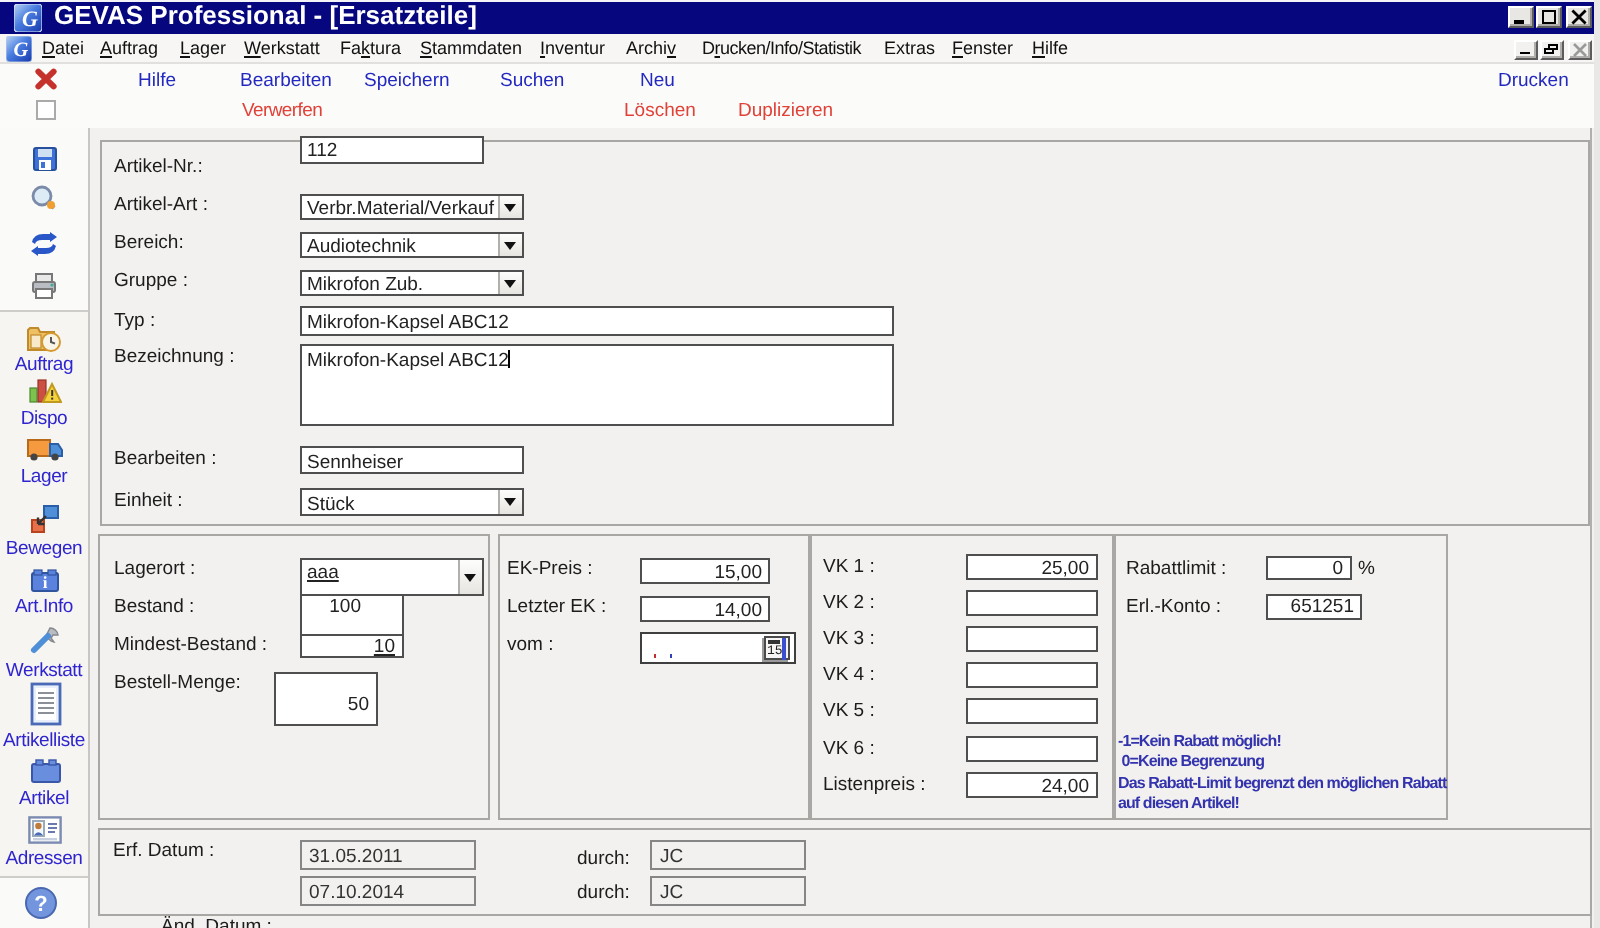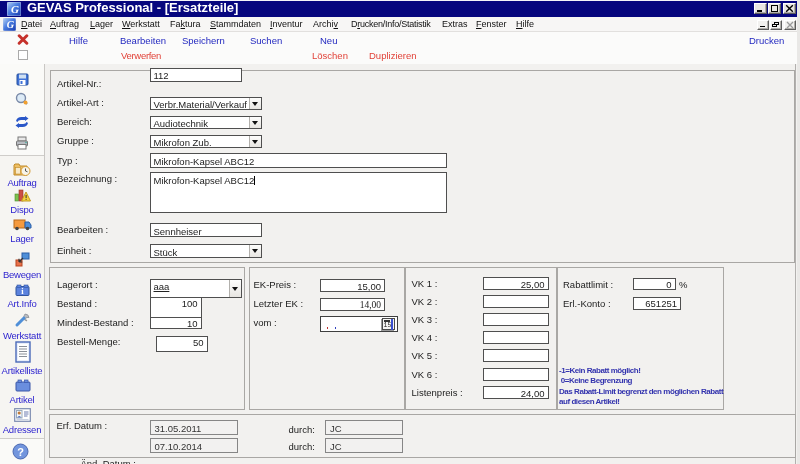--- a/index.html
+++ b/index.html
@@ -229,33 +229,33 @@
 <div class="lbl" style="left:57px;top:223.5px;">Bearbeiten :</div>
 <div class="inp" style="left:149.5px;top:222.5px;width:112px;height:14.5px;padding:2px 0 0 3px;">Sennheiser</div>
 
 <div class="lbl" style="left:57px;top:244.5px;">Einheit :</div>
 <div class="inp" style="left:149.5px;top:243.5px;width:112px;height:14.5px;padding:2px 0 0 3px;">Stück<span class="ddb"></span></div>
 
 <div class="lbl" style="left:57px;top:279px;">Lagerort :</div>
 <div class="inp" style="left:149.5px;top:278.5px;width:92px;height:13px;padding:1px 0 16px 3px;text-decoration:underline;">aaa<span class="ddb"></span></div>
 
 <div class="lbl" style="left:57px;top:297.5px;">Bestand :</div>
-<div class="inp num" style="left:150px;top:297px;width:51.5px;height:28px;padding:0 3px 0 0;line-height:12px;">100</div>
+<div class="inp num" style="left:150px;top:297px;width:51.5px;height:28px;padding:0 20px 0 0;line-height:12px;">100</div>
 
 <div class="lbl" style="left:57px;top:317px;">Mindest-Bestand :</div>
 <div class="inp num" style="left:150px;top:316.5px;width:51.5px;height:12.5px;padding:0 3px 0 0;line-height:12px;text-decoration:underline;">10</div>
 
 <div class="lbl" style="left:57px;top:336px;">Bestell-Menge:</div>
-<div class="inp num" style="left:156px;top:335.5px;width:51.5px;height:16px;padding:0 3px 0 0;line-height:12px;">50</div>
+<div class="inp num" style="left:137px;top:335.5px;width:51.5px;height:27px;padding:10px 3px 0 0;line-height:12px;">50</div>
 
 <div class="lbl" style="left:253.5px;top:279px;">EK-Preis :</div>
 <div class="inp num" style="left:319.5px;top:278.5px;width:65.5px;height:13px;padding:1px 3px 0 0;">15,00</div>
 
 <div class="lbl" style="left:253.5px;top:298px;">Letzter EK :</div>
-<div class="inp num" style="left:319.5px;top:297.5px;width:65.5px;height:13px;padding:1px 3px 0 0;font-family:Liberation Serif, serif;">14,00</div>
+<div class="inp num" style="left:319.5px;top:297.5px;width:65.5px;height:13px;padding:1px 3px 0 0;">14,00</div>
 
 <div class="lbl" style="left:253.5px;top:317px;">vom :</div>
 <div class="abs" style="left:319.5px;top:316px;width:78px;height:15.5px;background:#fff;border:1.5px solid #3f3f3f;"></div>
 <div class="abs" style="left:326.5px;top:327px;width:1.5px;height:1.5px;background:#c03030;"></div>
 <div class="abs" style="left:334.5px;top:327px;width:1.5px;height:1.5px;background:#3040c0;"></div>
 <div class="abs" style="left:381.5px;top:317.5px;width:13px;height:12.5px;background:#f6f5f3;border:1px solid #4a4a4a;box-shadow:-1px 1px 0 #9a9a9a;">
   <div class="abs" style="left:1.5px;top:1.5px;right:4px;height:1.5px;background:#333;"></div>
   <div class="abs" style="left:1px;top:3px;font-size:6.5px;color:#222;font-family:'Liberation Mono',monospace;">15</div>
   <div class="abs" style="right:0.5px;top:0.5px;width:2px;height:10.5px;background:#3a50d0;"></div>
 </div>

